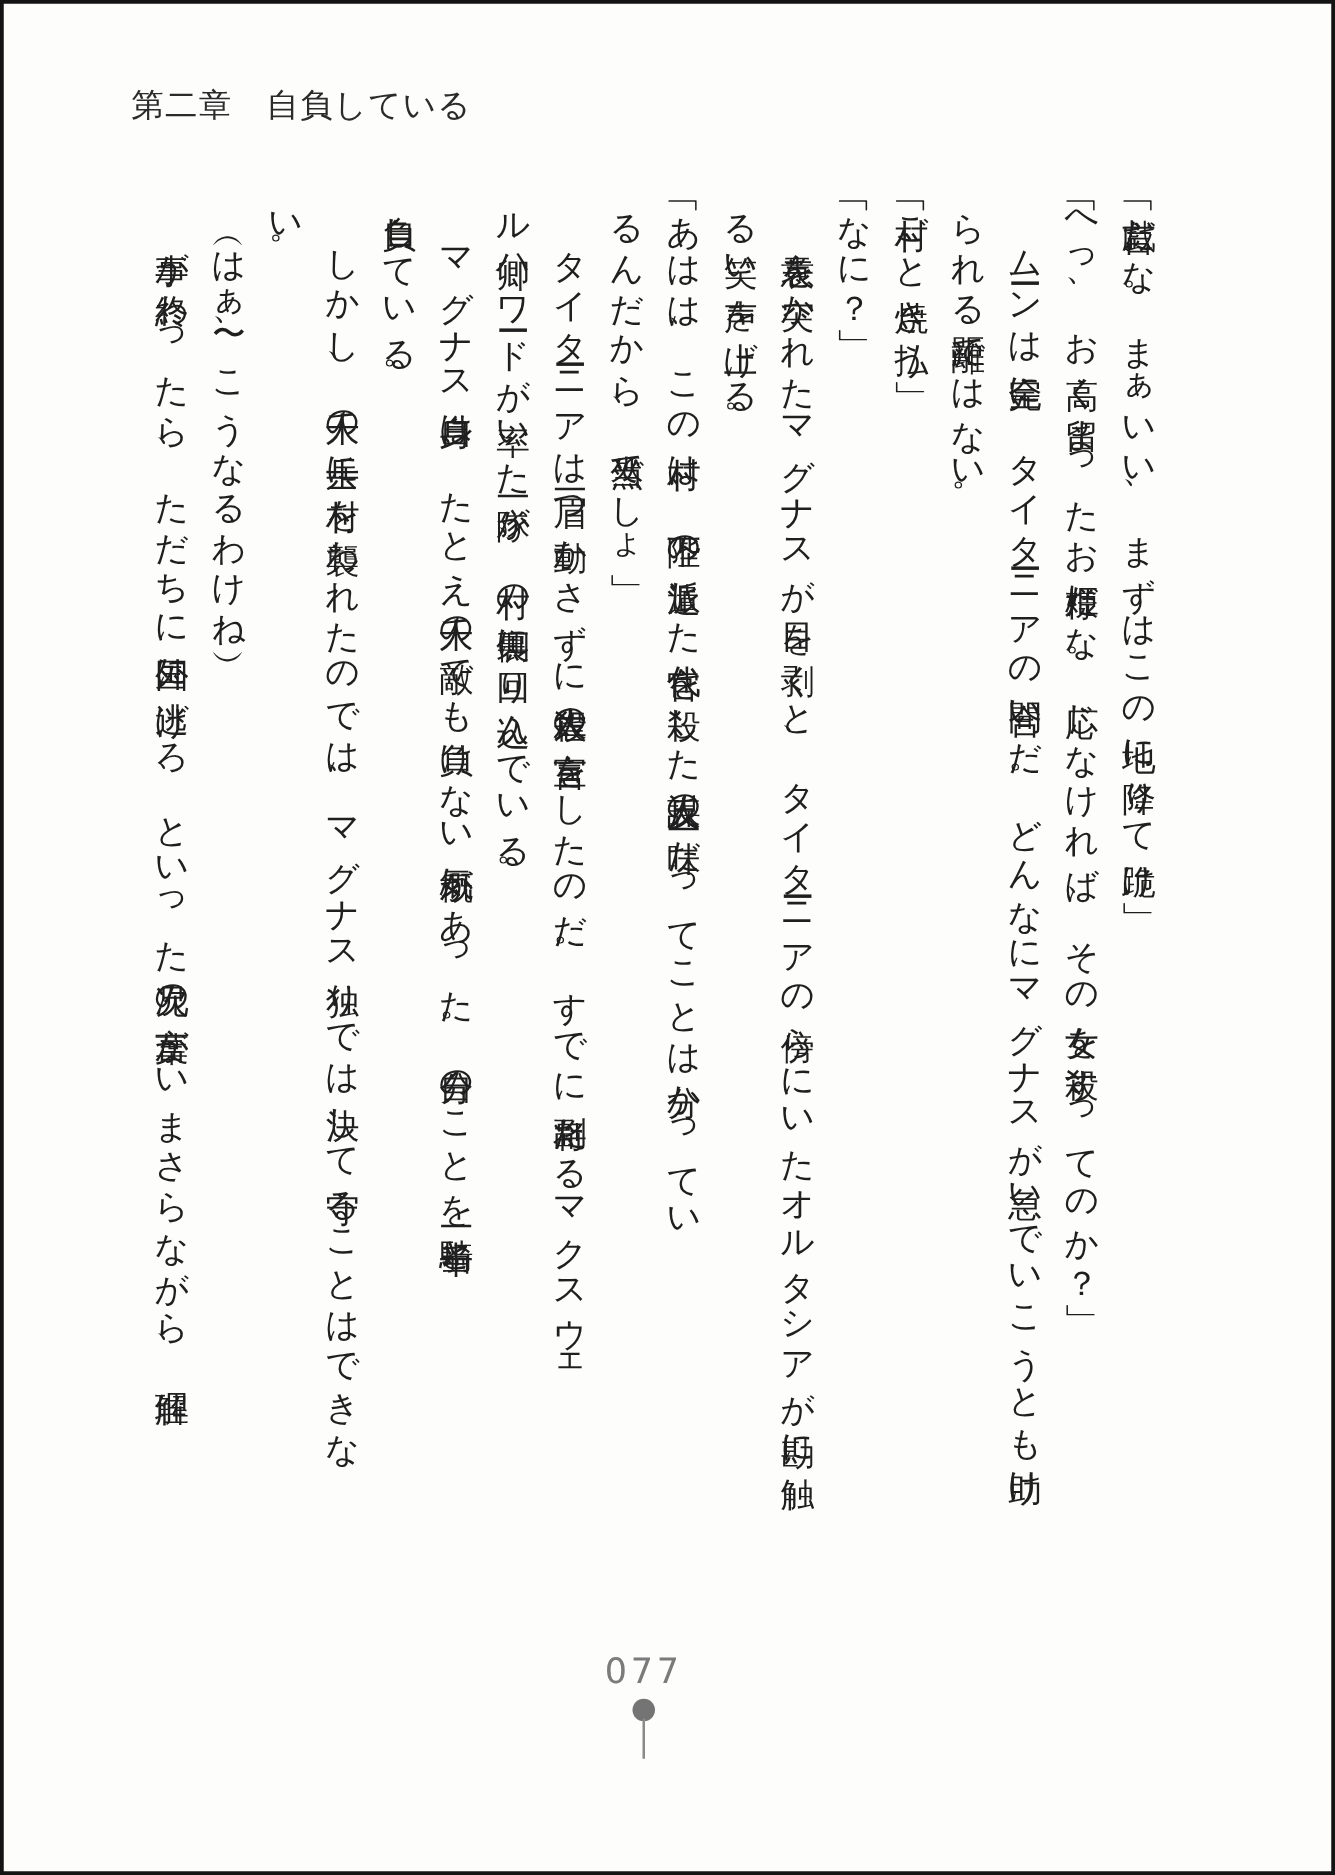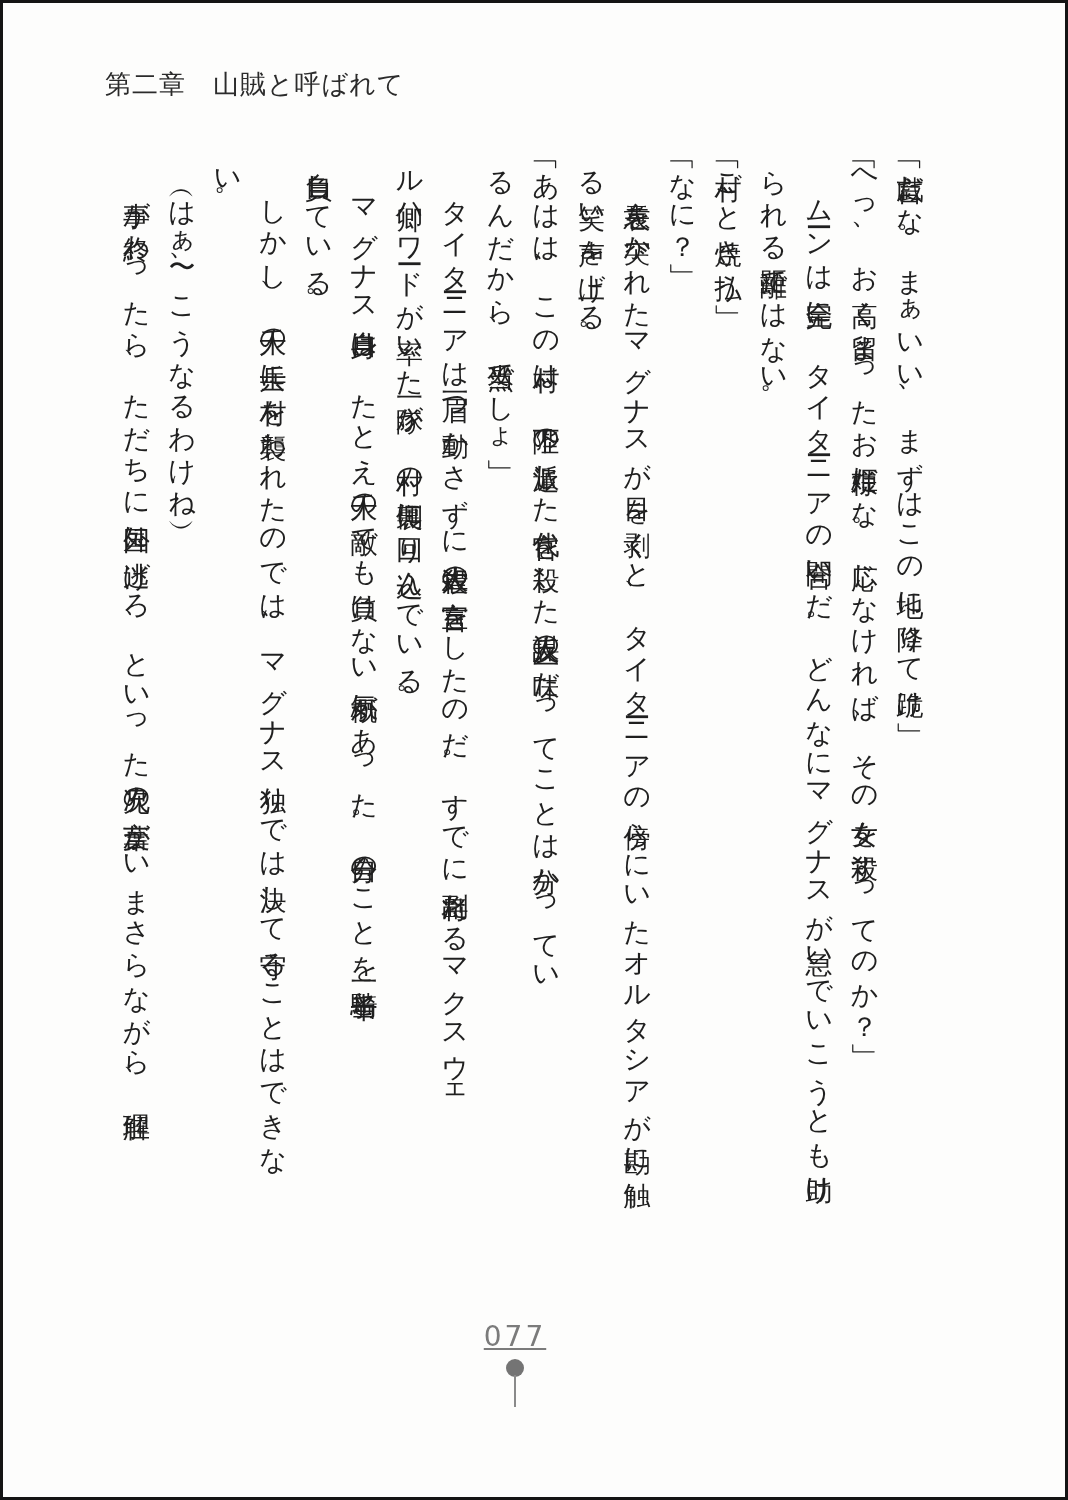--- a/index.html
+++ b/index.html
@@ -57,21 +57,20 @@
     position: absolute;
     left: 452px;
     top: -87px;
     width: 120px;
     text-align: center;
     font-family: "DejaVu Sans", "Liberation Sans", sans-serif;
     font-size: 28px;
     font-weight: 400;
     color: #7b7b7b;
     letter-spacing: 3px;
-    text-decoration: underline;
   }
   .footer-dot {
     position: absolute;
     left: 503px;
     top: -48px;
     width: 18px;
     height: 18px;
     border-radius: 50%;
     background: #747474;
   }
@@ -82,21 +81,21 @@
     width: 2px;
     height: 32px;
     background: #8a8a8a;
   }
 </style>
 </head>
 <body>
 
 <div class="page">
 
-  <div class="chapter-header">第二章　山賊と呼ばれて</div>
+  <div class="chapter-header">第二章　自負している</div>
 
   <div class="text-block">
     <p class="tline">「戯言だな。まぁいい、まずはこの地に降りて跪け」</p>
     <p class="tline">「へっ、お高く留まったお姫様だな。応じなければ、その女を殺すってのか？」</p>
     <p class="tline indent">ムーンは完全に、タイターニアの間合いだ。どんなにマグナスが急いでいこうとも助け</p>
     <p class="tline">られる距離ではない。</p>
     <p class="tline">「村ごと焼き払う」</p>
     <p class="tline">「なに？」</p>
     <p class="tline indent">意表を突かれたマグナスが目を剥くと、タイターニアの傍らにいたオルタシアが勘に触</p>
     <p class="tline">る笑い声を上げる。</p>

